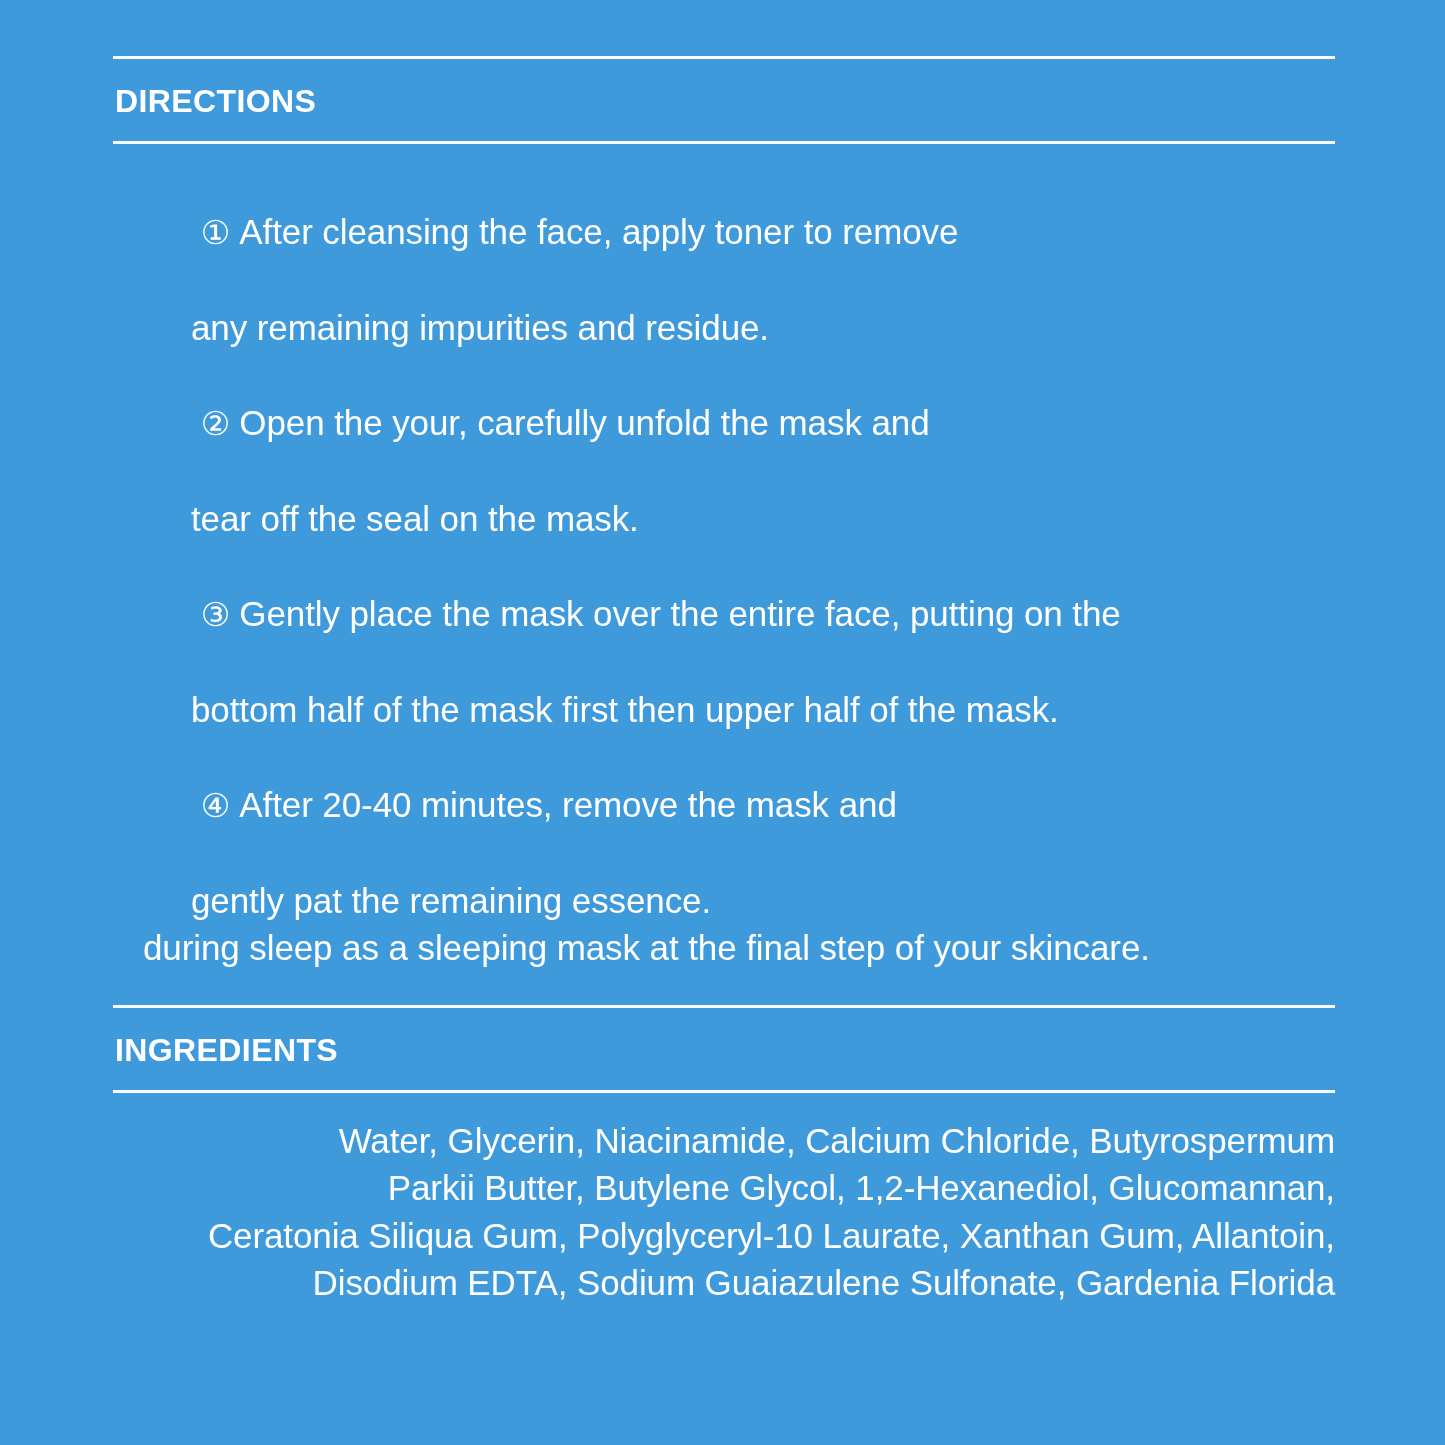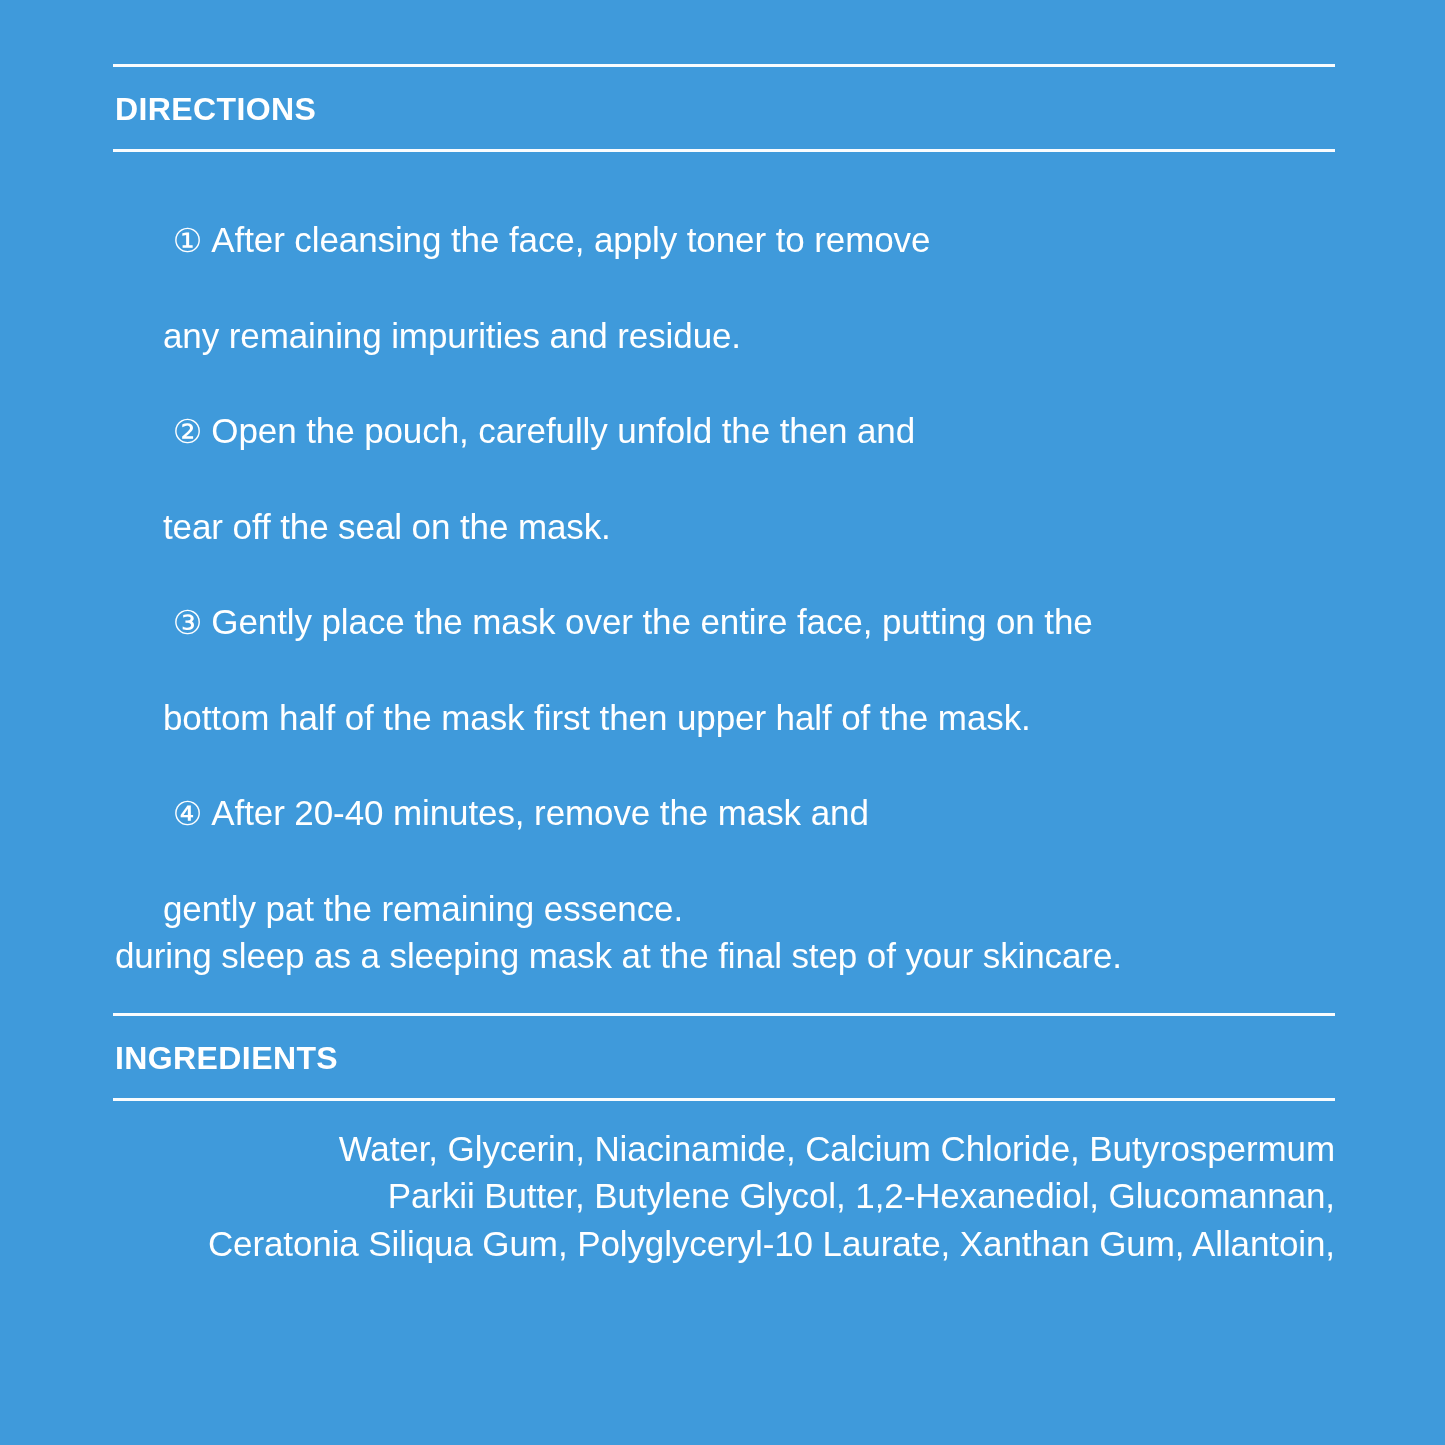--- a/index.html
+++ b/index.html
@@ -12,21 +12,21 @@
     height: 1445px;
     background: #3f9adb;
     font-family: "Liberation Sans", sans-serif;
     color: #ffffff;
     overflow: hidden;
     -webkit-font-smoothing: antialiased;
   }
   .panel {
     position: absolute;
     left: 113px;
-    top: 12px;
+    top: 4px;
     width: 1222px;
     height: 1119px;
   }
   .rule {
     height: 3px;
     background: #ffffff;
     width: 100%;
     opacity: 0.97;
   }
   .section-title {
@@ -36,20 +36,21 @@
     line-height: 1;
     padding: 26px 0 24px 2px;
     white-space: nowrap;
   }
   .body-text {
     font-size: 35px;
     font-weight: 400;
     line-height: 47.5px;
     letter-spacing: -0.1px;
     padding-left: 2px;
+    margin-left: 28px;
   }
   .step {
     white-space: pre;
   }
   .step .marker {
     font-size: 33px;
   }
   .cont {
     padding-left: 48px;
   }
@@ -71,21 +72,21 @@
   <div class="section-title">DIRECTIONS</div>
   <div class="rule"></div>
 
   <div class="body-text block-directions">
     <div class="step">
       <span class="marker">① </span><span>After cleansing the face, apply toner to remove</span>
     </div>
     <div class="cont">any remaining impurities and residue.</div>
 
     <div class="step">
-      <span class="marker">② </span><span>Open the pouch, carefully unfold the then and</span>
+      <span class="marker">② </span><span>Open the your, carefully unfold the mask and</span>
     </div>
     <div class="cont">tear off the seal on the mask.</div>
 
     <div class="step">
       <span class="marker">③ </span><span>Gently place the mask over the entire face, putting on the</span>
     </div>
     <div class="cont">bottom half of the mask first then upper half of the mask.</div>
 
     <div class="step">
       <span class="marker">④ </span><span>After 20-40 minutes, remove the mask and</span>
@@ -98,16 +99,17 @@
   <div class="gap-after-directions"></div>
 
   <div class="rule"></div>
   <div class="section-title">INGREDIENTS</div>
   <div class="rule"></div>
 
   <div class="body-text block-ingredients">
     <div class="ing-line">Water, Glycerin, Niacinamide, Calcium Chloride, Butyrospermum</div>
     <div class="ing-line">Parkii Butter, Butylene Glycol, 1,2-Hexanediol, Glucomannan,</div>
     <div class="ing-line">Ceratonia Siliqua Gum, Polyglyceryl-10 Laurate, Xanthan Gum, Allantoin,</div>
+    <div class="ing-line">Disodium EDTA, Sodium Guaiazulene Sulfonate, Gardenia Florida</div>
 
   </div>
 
 </div>
 
 </body></html>

